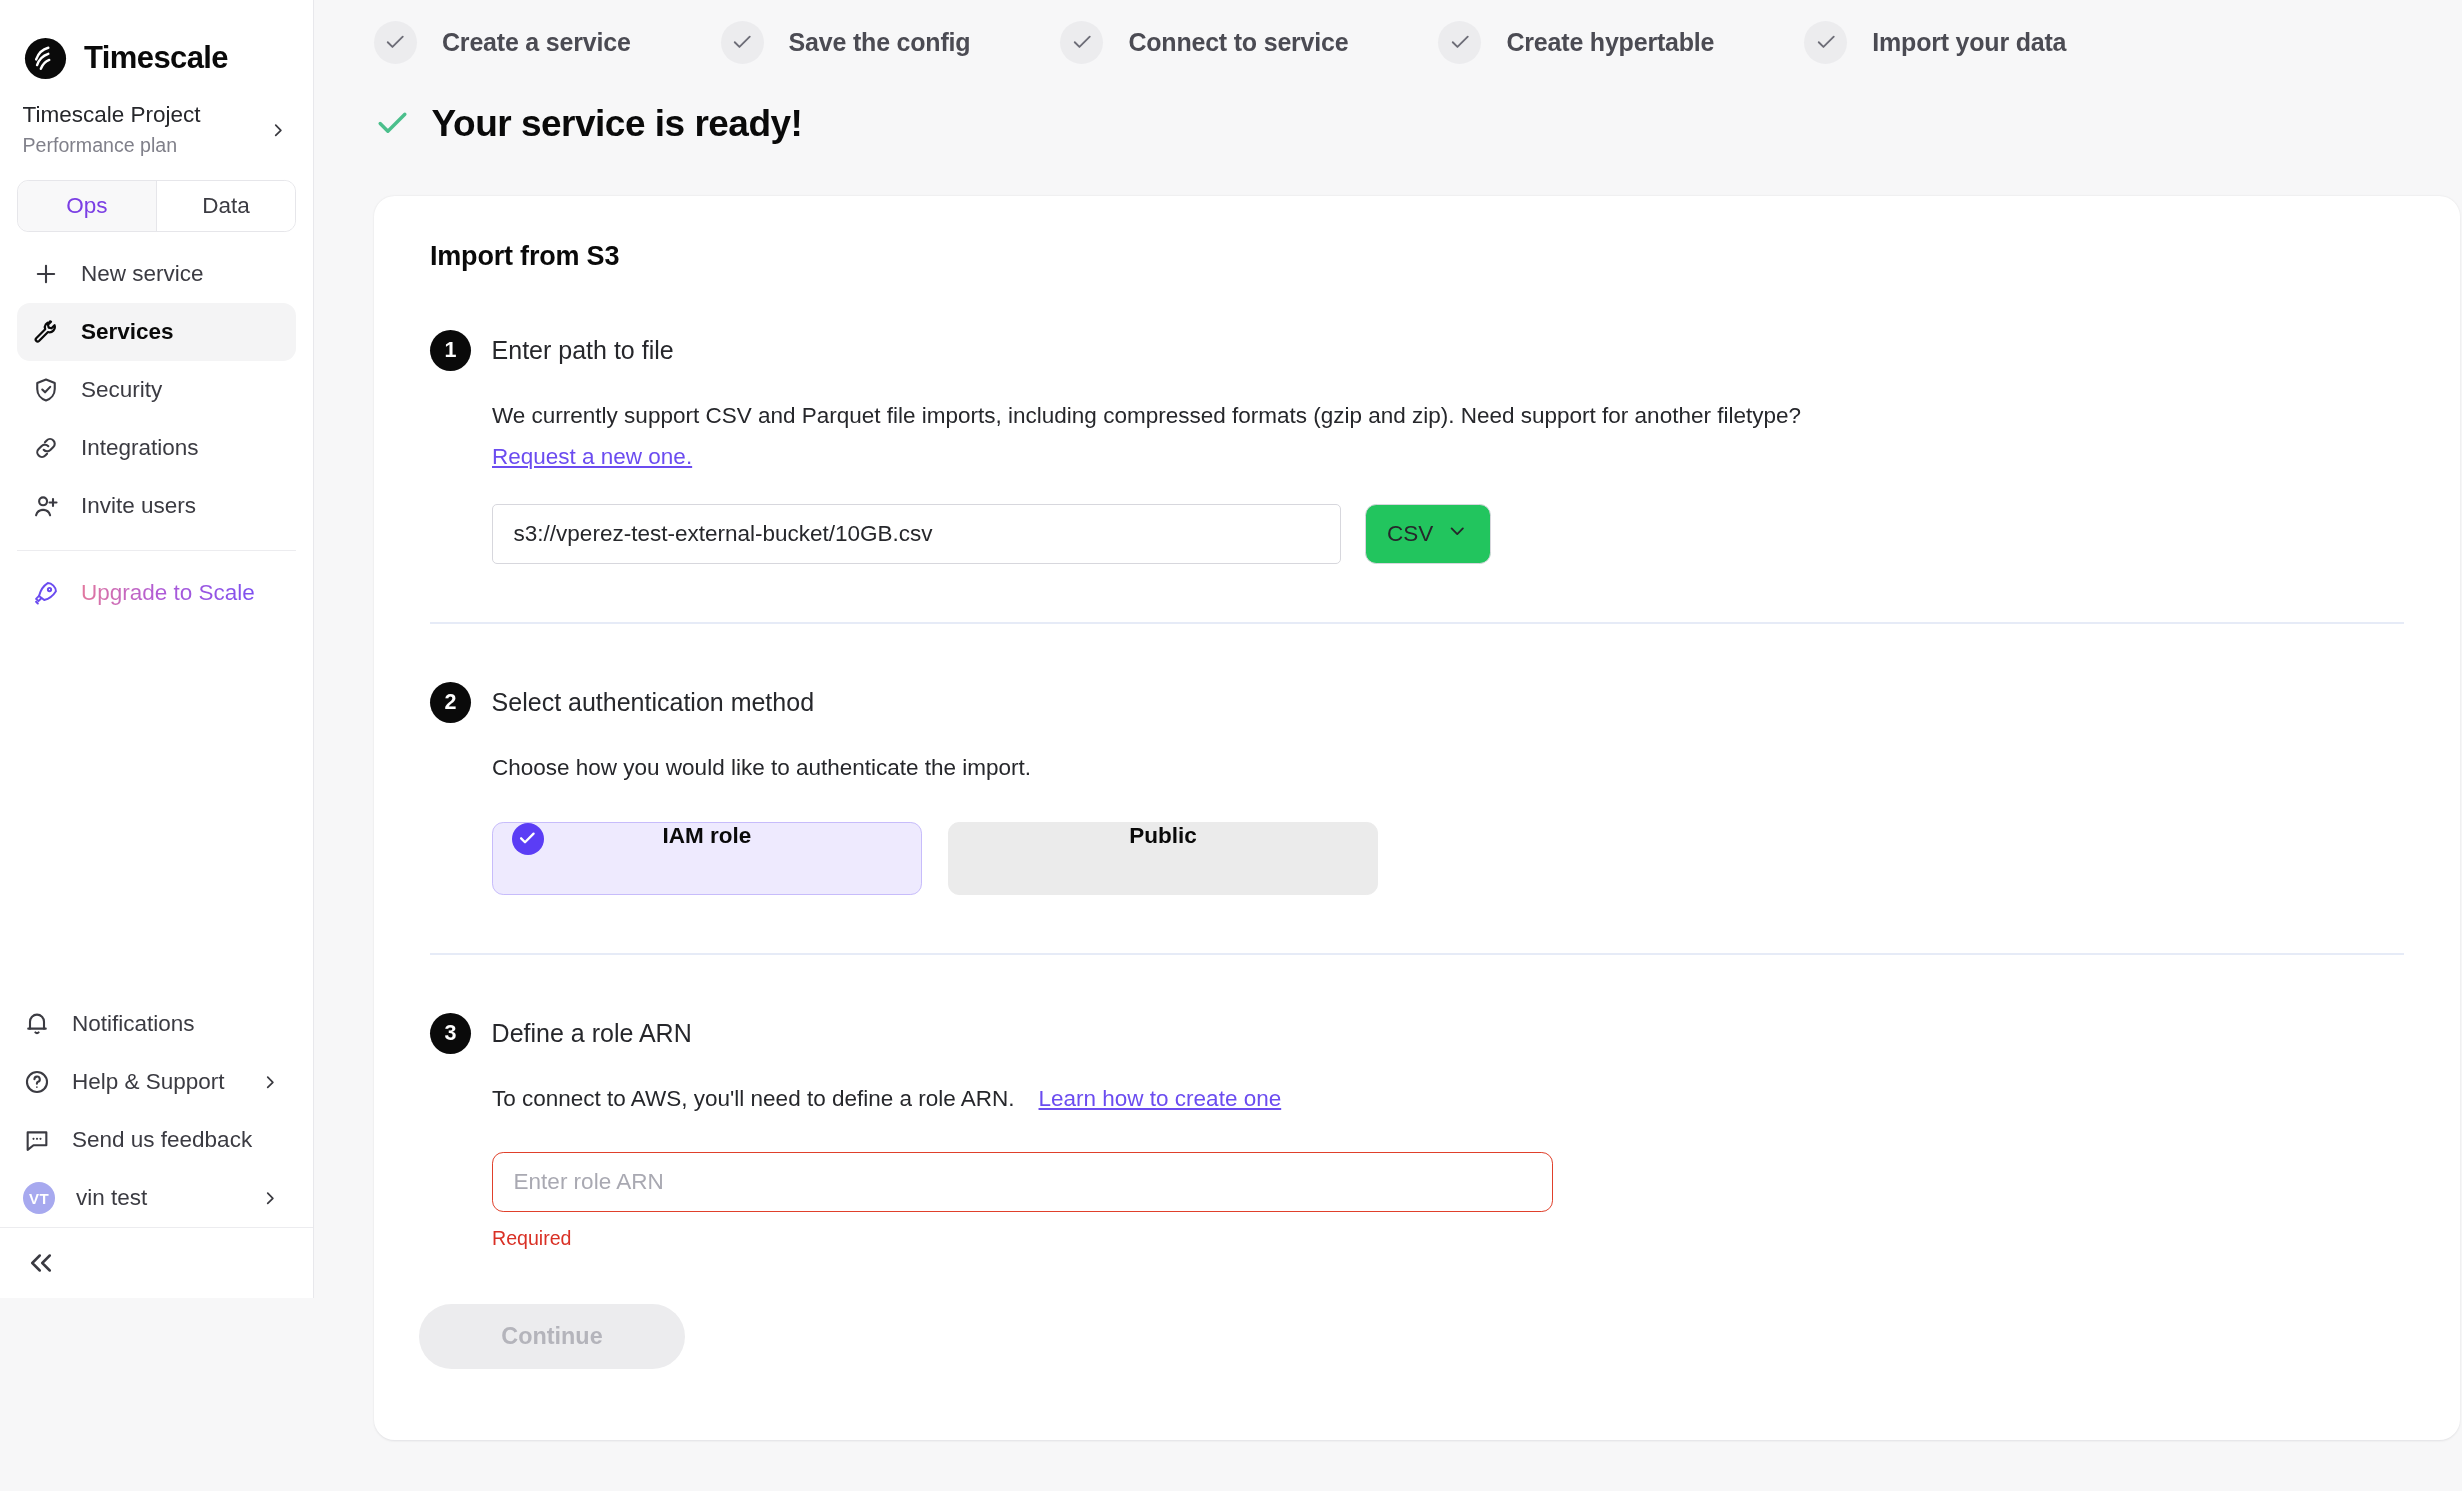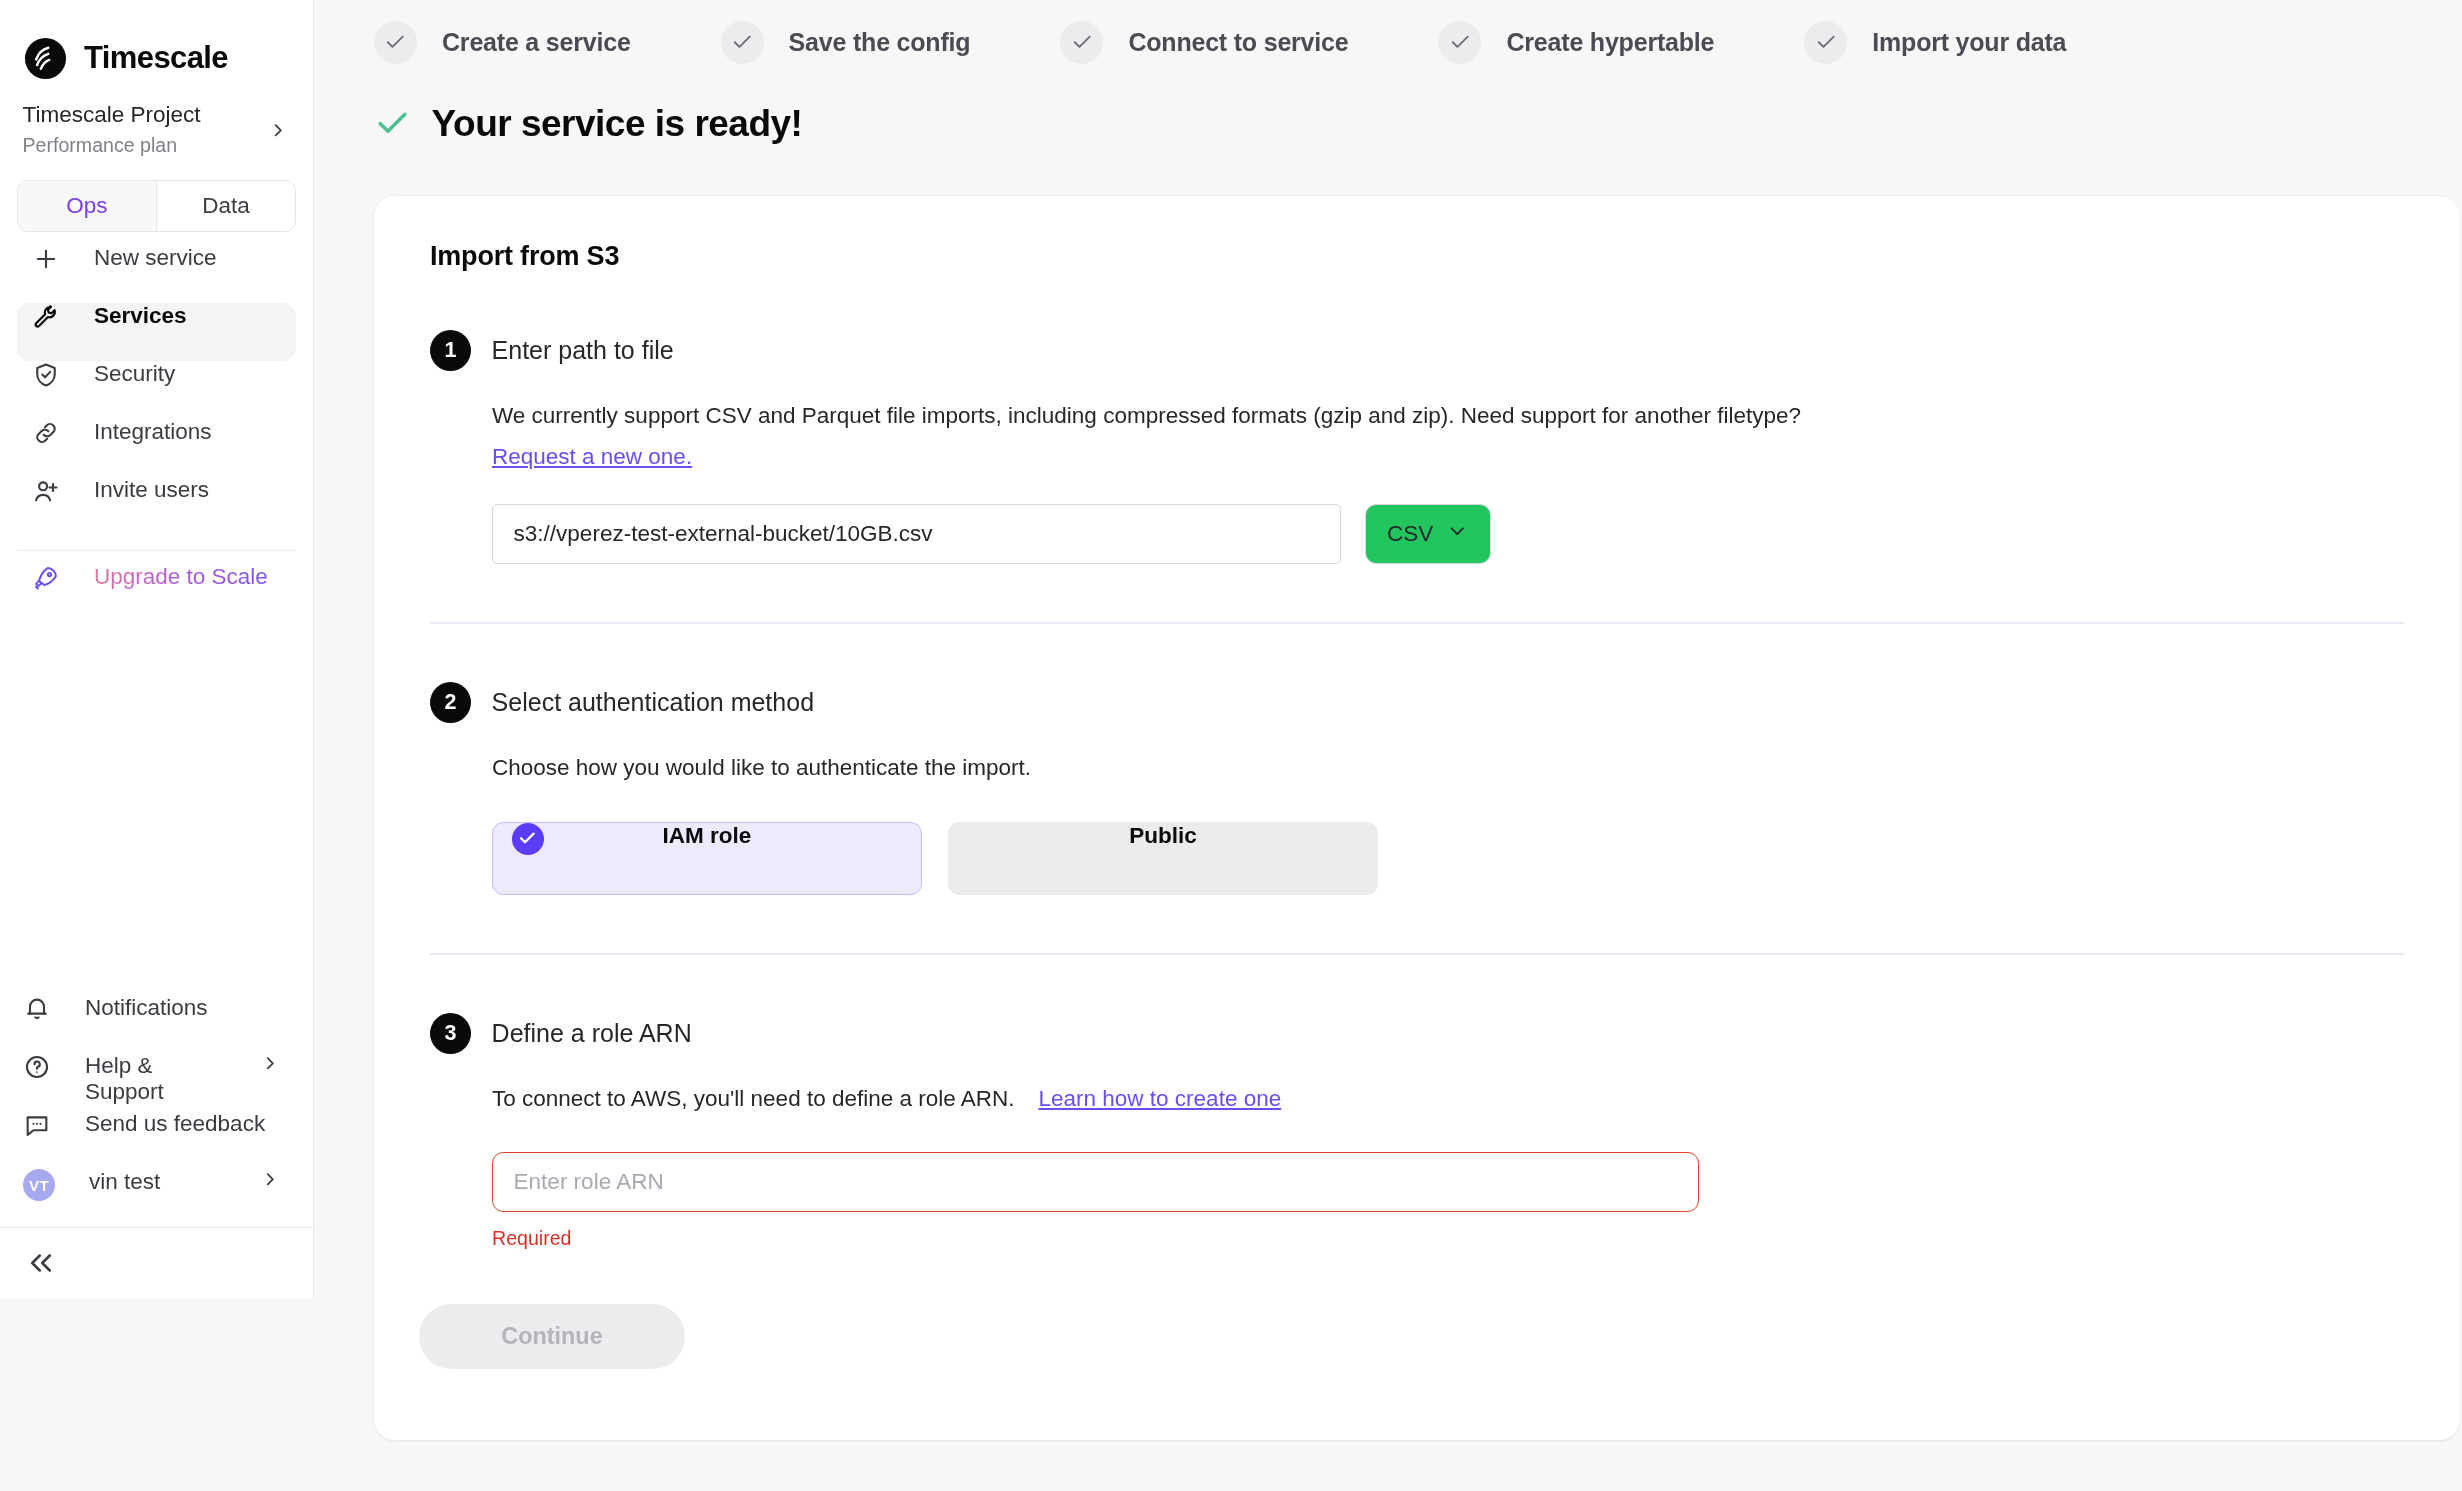--- a/index.html
+++ b/index.html
@@ -87,21 +87,22 @@
   .tab.active {
     background: #f8f8f9;
     color: #7b3fe4;
     border-right: 0.9px solid #e6e6ea;
     border-radius: 10.3px 0 0 10.3px;
   }
 
   .nav { margin-top: 13px; padding: 0 17px; }
   .nav-item {
     display: flex;
-    gap: 34px;
+    align-items: center;
+    gap: 21px;
     height: 58px;
     padding: 0 15px;
     border-radius: 13px;
     cursor: pointer;
     font-size: 22.5px;
     color: #3b3b42;
   }
   .nav-item.active {
     background: #f4f4f5;
     color: #0a0a0a;
@@ -339,21 +340,21 @@
     position: absolute;
     left: 18.7px;
     width: 32px; height: 32px;
     border-radius: 50%;
     background: #5b3df5;
     display: flex; align-items: center; justify-content: center;
   }
   .auth-check svg { width: 18.7px; height: 18.7px; color: #ffffff; }
 
   .arn-input {
-    width: 1207px;
+    width: 1061px;
     height: 60px;
     border: 0.9px solid #e0402b;
     border-radius: 11.2px;
     padding: 0 20.6px;
     font-size: 22.5px;
     color: #26272b;
     font-family: "Liberation Sans", sans-serif;
     background: #ffffff;
     outline: none;
     margin-top: 36px;

